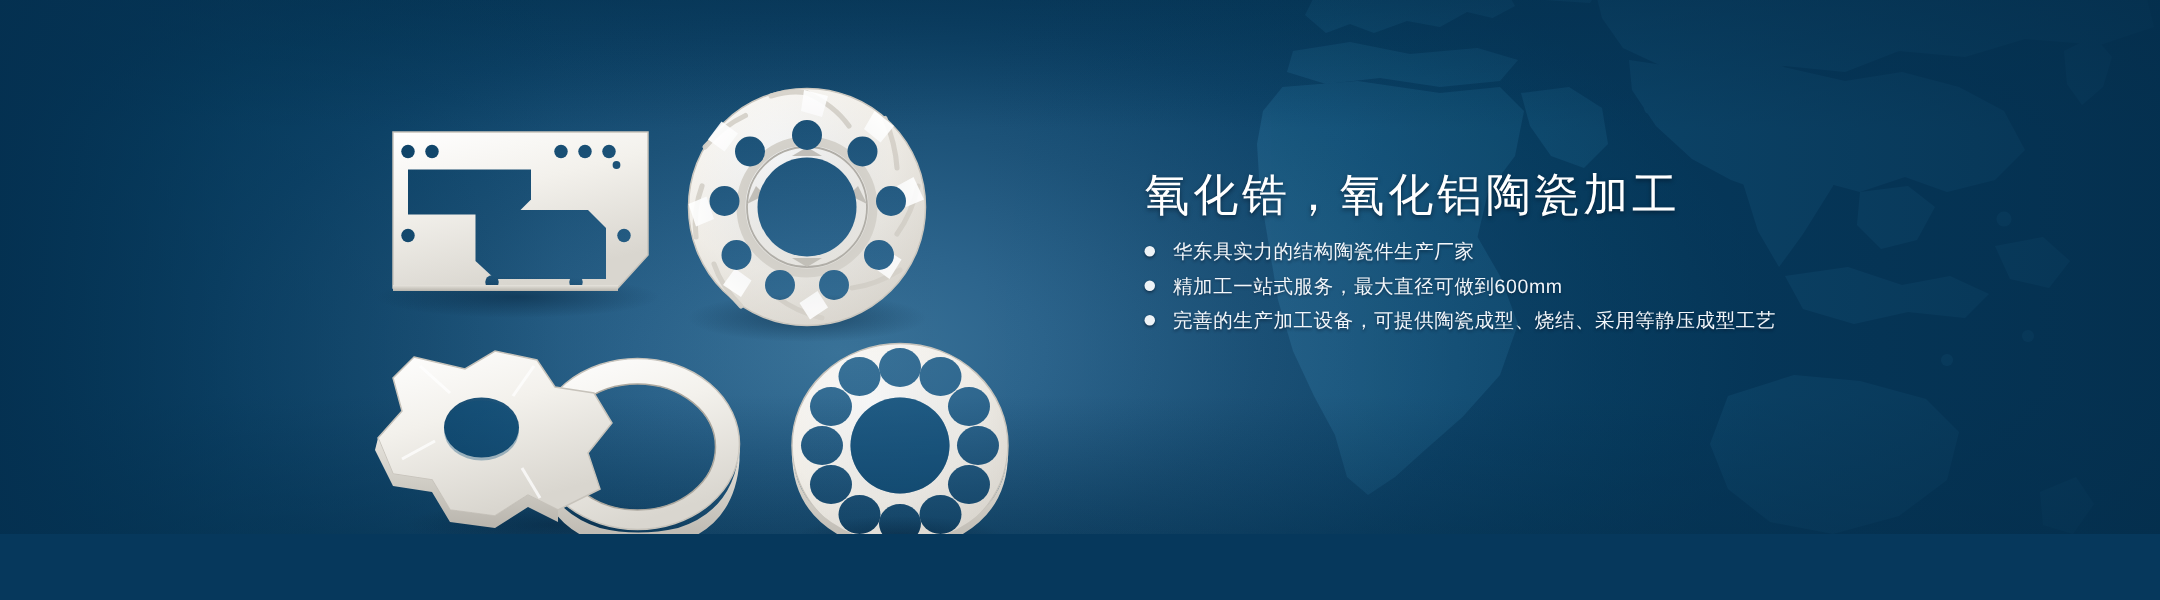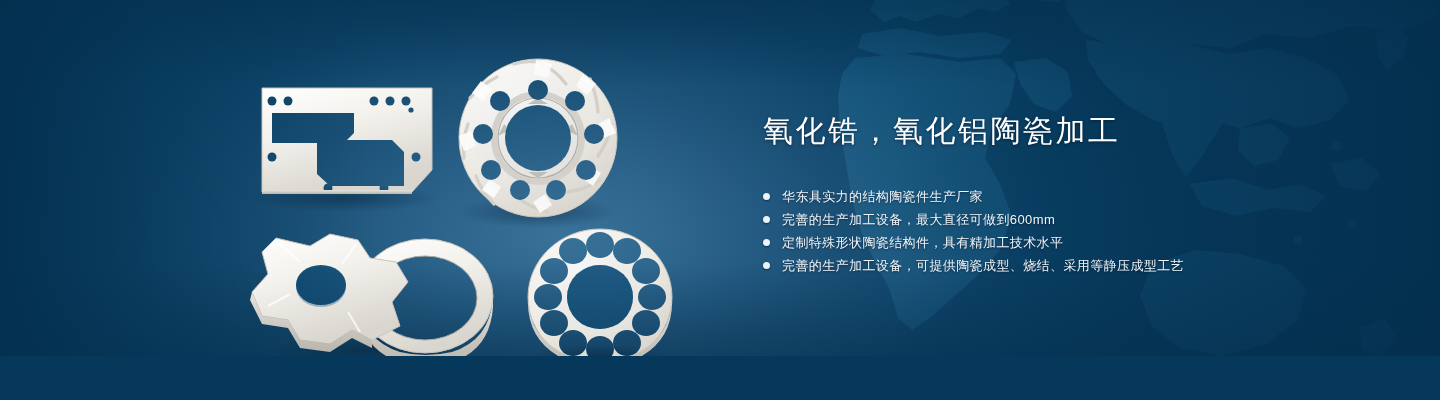--- a/index.html
+++ b/index.html
@@ -53,21 +53,21 @@
   .headline {
     font-size:30px;
     line-height:38px;
     letter-spacing:2.5px;
     color:#ffffff;
     font-weight:400;
     text-shadow:0 1px 3px rgba(0,12,28,0.55);
     white-space:nowrap;
   }
   .bullets {
-    margin-top:35px;
+    margin-top:6px;
     list-style:none;
   }
   .bullet {
     display:flex;
     align-items:center;
     height:23px;
     margin-bottom:0px;
   }
   .bullet-dot {
     flex:0 0 auto;
@@ -327,27 +327,23 @@
 
     <ul class="bullets">
 
       <li class="bullet">
         <span class="bullet-dot"></span>
         <span class="bullet-text">华东具实力的结构陶瓷件生产厂家</span>
       </li>
 
       <li class="bullet">
         <span class="bullet-dot"></span>
-        <span class="bullet-text">完善的生产加工设备，最大直径可做到600mm</span>
+        <span class="bullet-text">精加工一站式服务，最大直径可做到600mm</span>
       </li>
 
-      <li class="bullet">
-        <span class="bullet-dot"></span>
-        <span class="bullet-text">定制特殊形状陶瓷结构件，具有精加工技术水平</span>
-      </li>
 
       <li class="bullet">
         <span class="bullet-dot"></span>
         <span class="bullet-text">完善的生产加工设备，可提供陶瓷成型、烧结、采用等静压成型工艺</span>
       </li>
 
     </ul>
   </div>
 
 </div>

